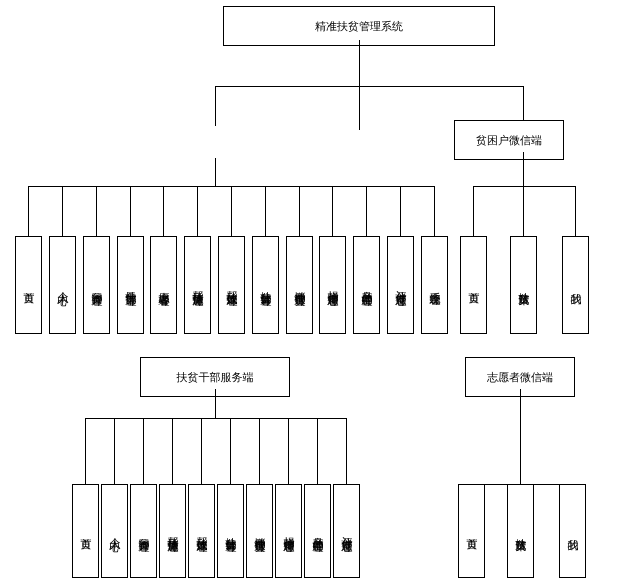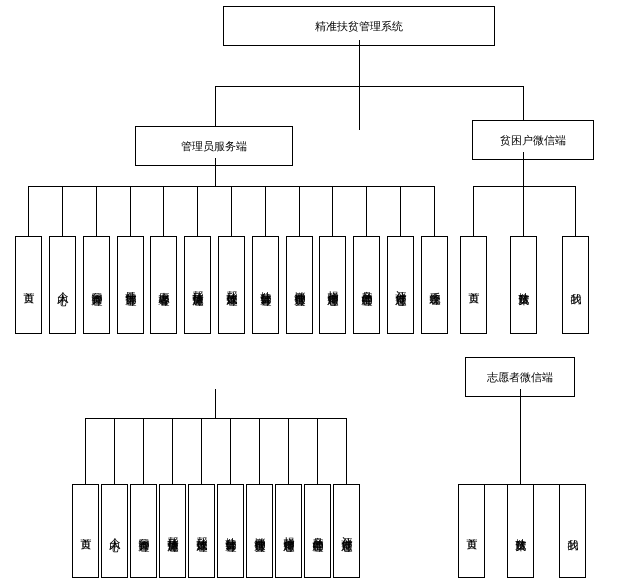--- a/index.html
+++ b/index.html
@@ -58,23 +58,22 @@
   <div class="box h-box" style="left:223px;top:6px;width:272px;height:34px;">精准扶贫管理系统</div>
 
   <div class="line vline" style="left:359px;top:40px;height:90px;"></div>
 
   <div class="line hline" style="left:359px;top:86px;width:164px;"></div>
   <div class="line vline" style="left:523px;top:86px;height:34px;"></div>
 
   <div class="line hline" style="left:215px;top:86px;width:145px;"></div>
   <div class="line vline" style="left:215px;top:86px;height:40px;"></div>
 
-  <div class="box h-box" style="left:135px;top:126px;width:158px;height:32px;">管理员服务端</div>
-
-  <div class="box h-box" style="left:472px;top:120px;width:122px;height:32px;">贫困户微信端</div>
+
+  <div class="box h-box" style="left:454px;top:120px;width:110px;height:32px;">贫困户微信端</div>
 
   <div class="line vline" style="left:215px;top:158px;height:28px;"></div>
 
   <div class="line hline" style="left:28px;top:186px;width:406px;"></div>
 
   <div class="line vline" style="left:28px;top:186px;height:50px;"></div>
   <div class="line vline" style="left:62px;top:186px;height:50px;"></div>
   <div class="line vline" style="left:96px;top:186px;height:50px;"></div>
   <div class="line vline" style="left:130px;top:186px;height:50px;"></div>
   <div class="line vline" style="left:163px;top:186px;height:50px;"></div>
@@ -136,20 +135,21 @@
   <div class="box v-box" style="left:460px;top:236px;width:27px;height:98px;">
       <span>首页</span>
     </div>
   <div class="box v-box" style="left:510px;top:236px;width:27px;height:98px;">
       <span>扶贫政策</span>
     </div>
   <div class="box v-box" style="left:562px;top:236px;width:27px;height:98px;">
       <span>我的</span>
     </div>
 
+  <div class="box h-box" style="left:140px;top:357px;width:150px;height:32px;">扶贫干部服务端</div>
 
   <div class="box h-box" style="left:465px;top:357px;width:110px;height:24px;">志愿者微信端</div>
 
   <div class="line vline" style="left:215px;top:389px;height:29px;"></div>
   <div class="line hline" style="left:85px;top:418px;width:262px;"></div>
   <div class="line vline" style="left:85px;top:418px;height:66px;"></div>
   <div class="line vline" style="left:114px;top:418px;height:66px;"></div>
   <div class="line vline" style="left:143px;top:418px;height:66px;"></div>
   <div class="line vline" style="left:172px;top:418px;height:66px;"></div>
   <div class="line vline" style="left:201px;top:418px;height:66px;"></div>

